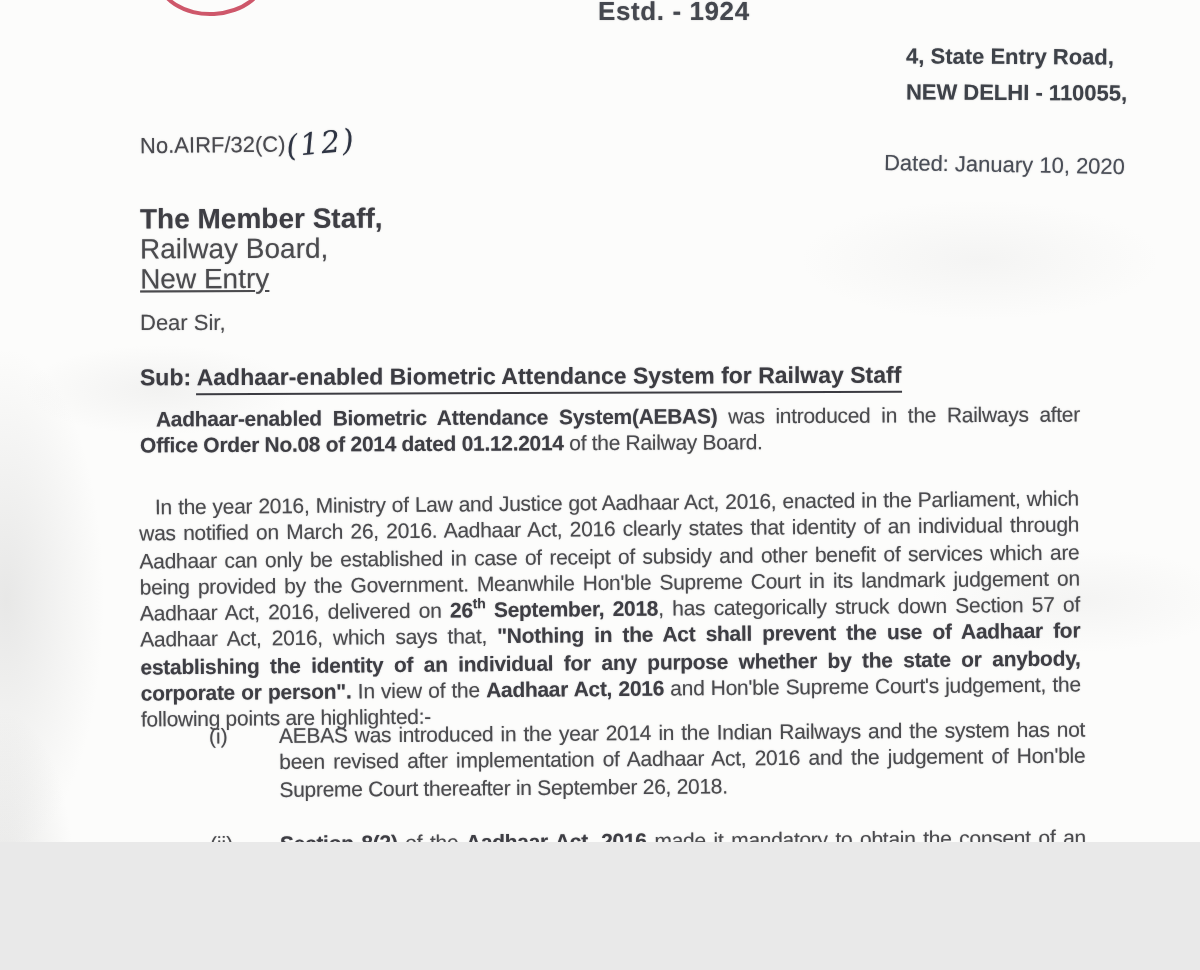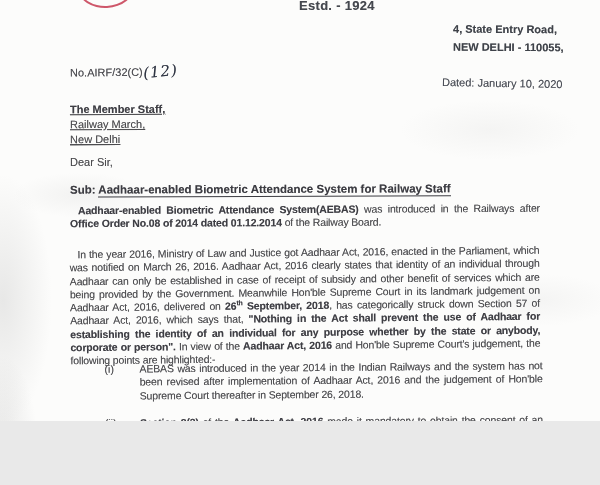--- a/index.html
+++ b/index.html
@@ -61,23 +61,22 @@
     display: inline-block;
     font-family: "DejaVu Serif", serif;
     font-style: italic;
     font-size: 15px;
     color: #2e3443;
     letter-spacing: 1px;
     transform: rotate(-5deg) translateY(1px);
   }
   .addressee {
     position: absolute; left: 70px; top: 102px;
-    font-size: 11px; line-height: 15px;
+    font-size: 14px; line-height: 15px;
     transform: rotate(-.2deg);
-    text-decoration: underline;
   }
   .addressee .l1 { font-weight: bold; color: #3e3e44; }
   .addressee .l3 { text-decoration: underline; }
   .dear {
     position: absolute; left: 70px; top: 156px;
     font-size: 11px;
     text-align: right;
   }
   .subject {
     position: absolute; left: 70px; top: 183px;
@@ -129,22 +128,22 @@
   </div>
 
   <div class="refno">
     <span>No.AIRF/32(C)</span><span class="hand">(12)</span>
   </div>
 
   <div class="date-line">Dated: January 10, 2020</div>
 
   <div class="addressee">
     <div class="l1">The Member Staff,</div>
-    <div class="l2">Railway March,</div>
-    <div class="l3">New Delhi</div>
+    <div class="l2">Railway Board,</div>
+    <div class="l3">New Entry</div>
   </div>
 
   <div class="dear">Dear Sir,</div>
 
   <div class="subject">
     <span>Sub: </span><span class="u">Aadhaar-enabled Biometric Attendance System for Railway Staff</span>
   </div>
 
   <div class="para para1"><span class="b">Aadhaar-enabled Biometric Attendance System(AEBAS)</span><span> was introduced in the Railways after </span><span class="b">Office Order No.08 of 2014 dated 01.12.2014</span><span> of the Railway Board.</span></div>
 

